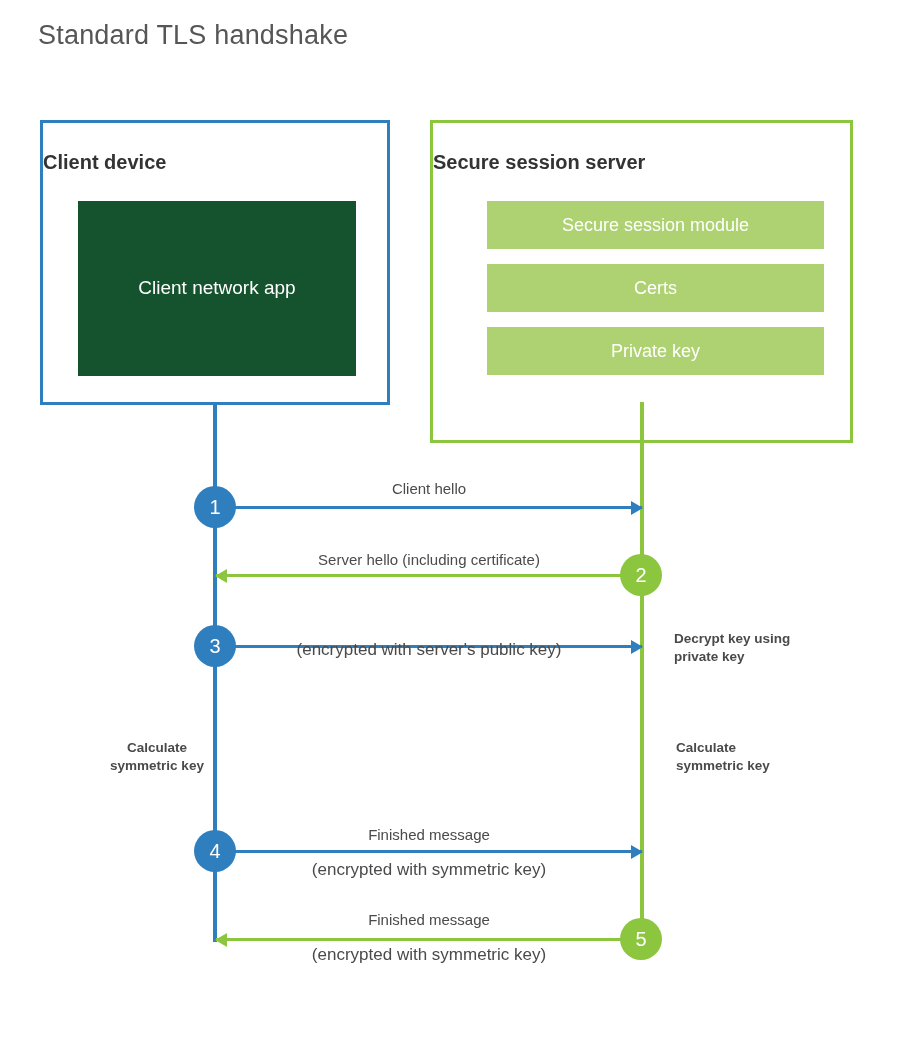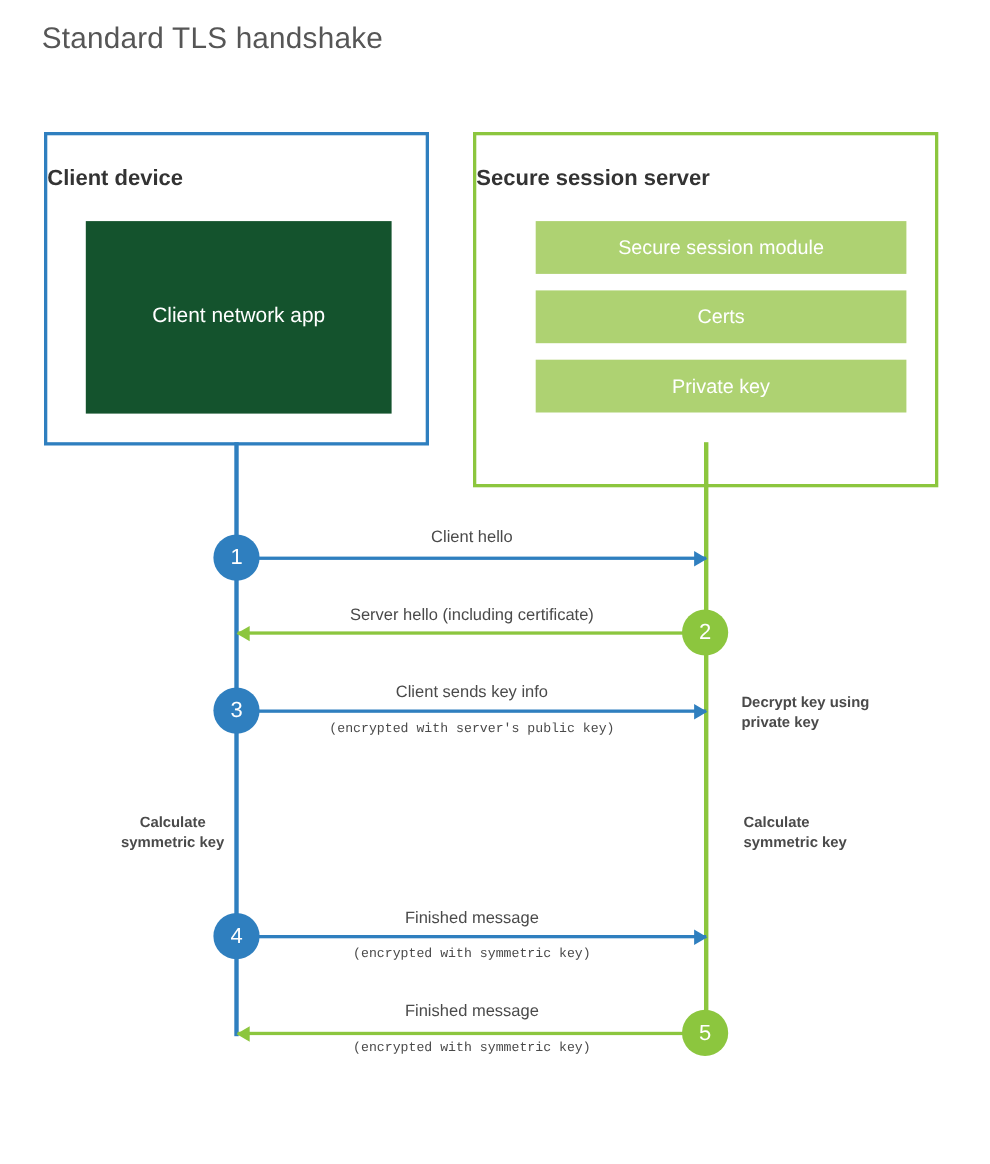--- a/index.html
+++ b/index.html
@@ -170,25 +170,24 @@
     color: #4a4a4a;
     font-weight: 300;
     white-space: nowrap;
   }
   .msg-label .primary {
     font-size: 15px;
     line-height: 1;
     display: block;
   }
   .msg-label .secondary {
-    font-size: 12px;
+    font-size: 17px;
     line-height: 1;
     display: block;
     margin-top: 13px;
-    font-family: Liberation Mono, monospace;
   }
   #label-1 { left: 216px; width: 426px; top: 481px; }
   #label-2 { left: 216px; width: 426px; top: 552px; }
   #label-3 { left: 216px; width: 426px; top: 622px; }
   #label-4 { left: 216px; width: 426px; top: 827px; }
   #label-5 { left: 216px; width: 426px; top: 912px; }
   #label-3 .secondary,
   #label-4 .secondary,
   #label-5 .secondary { margin-top: 19px; }
 
@@ -238,21 +237,20 @@
   </div>
 <div class="msg-label" id="label-2">
   <span class="primary">Server hello (including certificate)</span>
 </div>
 <div class="step-circle green" id="step-2">2</div>
 
 <div class="arrow blue" id="arrow-3">
     <span class="head"></span>
   </div>
 <div class="msg-label" id="label-3">
-  <span class="primary">Client sends key info</span>
   <span class="secondary">(encrypted with server's public key)</span>
 </div>
 <div class="step-circle blue" id="step-3">3</div>
 <div class="side-note" id="note-decrypt">Decrypt key using
 private key</div>
 
 <div class="side-note" id="note-calc-client">Calculate
 symmetric key</div>
 <div class="side-note" id="note-calc-server">Calculate
 symmetric key</div>

